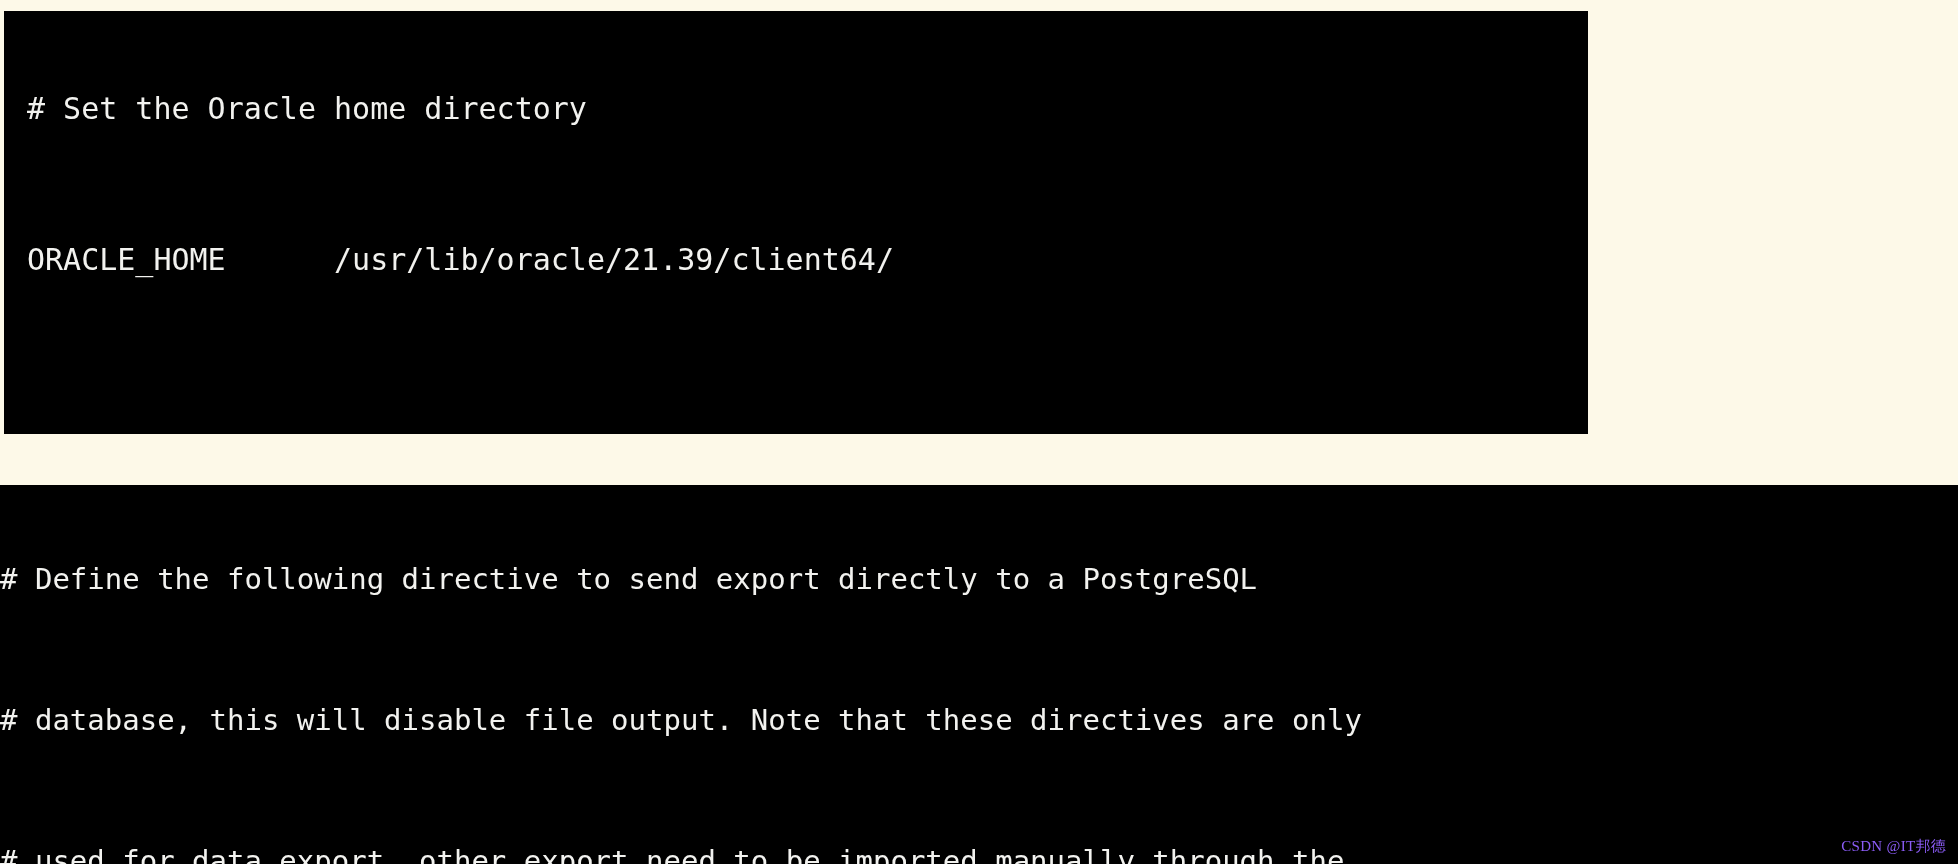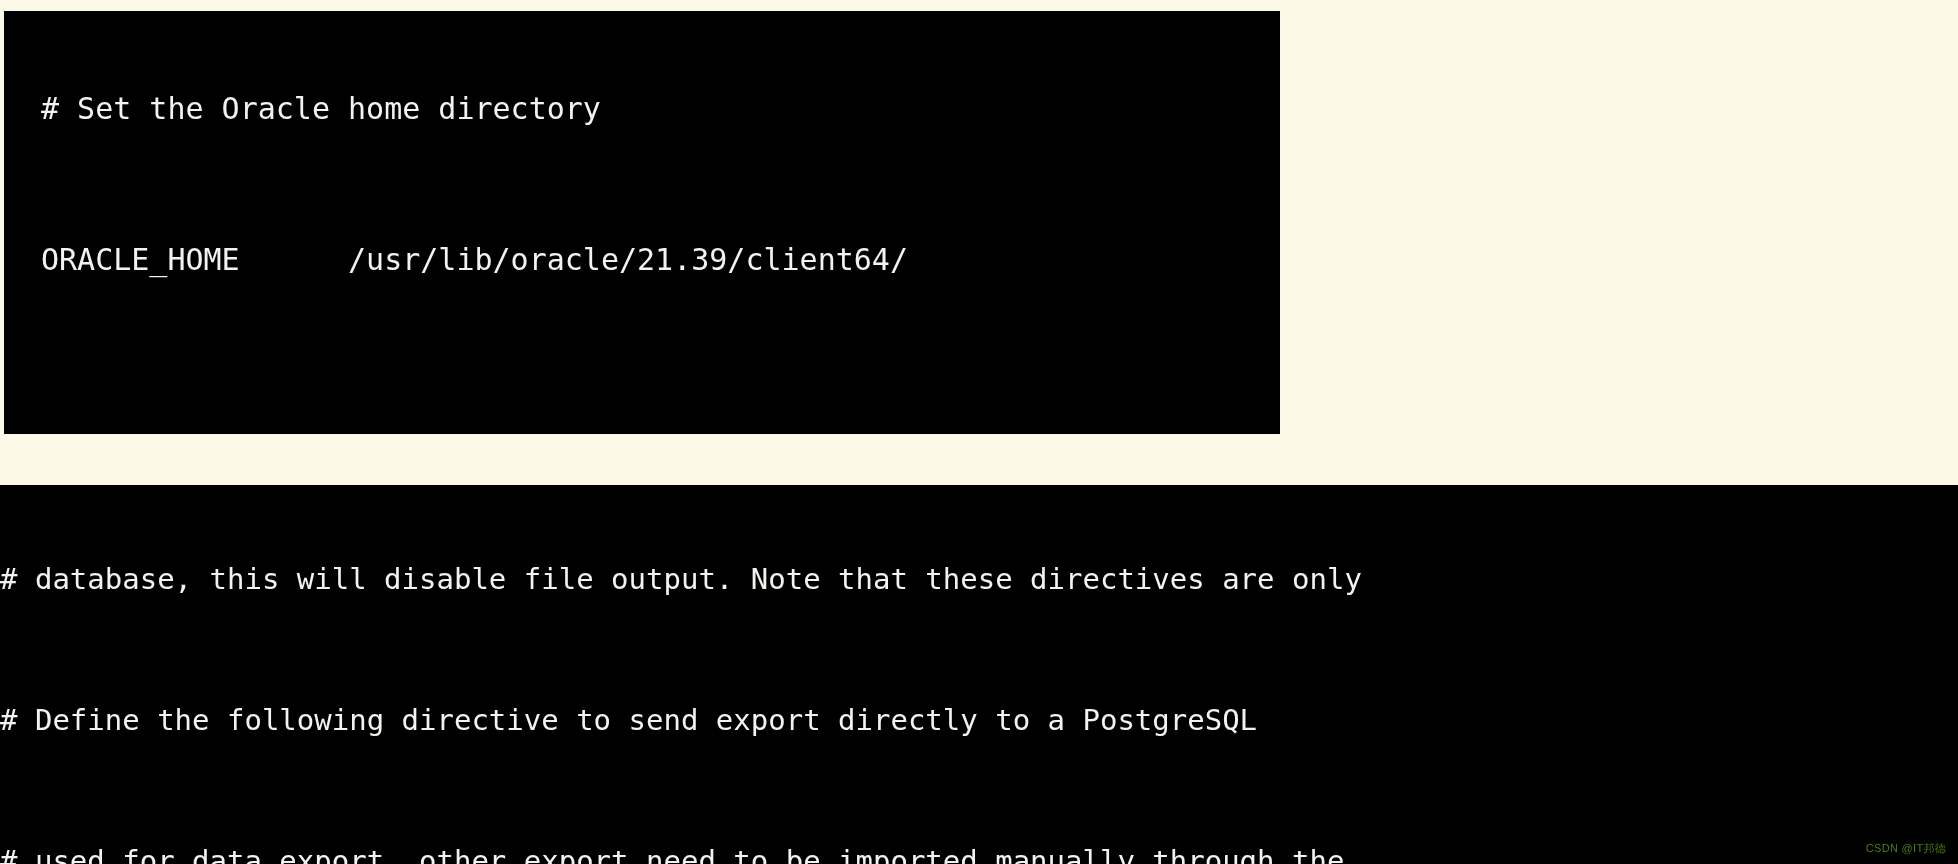--- a/index.html
+++ b/index.html
@@ -48,23 +48,23 @@
     position: absolute;
     background: #000000;
     color: #f2f2ef;
     box-sizing: border-box;
     overflow: hidden;
   }
 
   #term-top {
     left: 4px;
     top: 11px;
-    width: 1276px;
+    width: 1584px;
     height: 423px;
-    padding: 22px 0 0 37px;
+    padding: 22px 0 0 23px;
   }
 
   #term-bottom {
     left: 0px;
     top: 485px;
     width: 1958px;
     height: 379px;
     padding: 24px 0 0 0px;
   }
 
@@ -94,23 +94,23 @@
 
   .blank {
     display: block;
   }
 
   
   .watermark {
     position: absolute;
     right: 12px;
     bottom: 8px;
-    font-size: 11px;
-    color: #4d7c0f;
-    font-family: Liberation Sans, sans-serif;
+    font-size: 15px;
+    color: #8b5cf6;
+    font-family: Liberation Serif, serif;
     letter-spacing: 0.3px;
     white-space: nowrap;
     user-select: none;
   }
 </style>
 </head>
 <body>
 
 <div id="screen">
 
@@ -123,22 +123,22 @@
       <span class="line">ORACLE_HOME      /usr/lib/oracle/21.39/client64/</span>
       <span class="line blank"></span>
       
       
       
       
     </pre>
   </div>
 
   <div class="term" id="term-bottom">
-    <pre class="code">      <span class="line"># database, this will disable file output. Note that these directives are only</span>
-      <span class="line"># Define the following directive to send export directly to a PostgreSQL</span>
+    <pre class="code">      <span class="line"># Define the following directive to send export directly to a PostgreSQL</span>
+      <span class="line"># database, this will disable file output. Note that these directives are only</span>
       <span class="line"># used for data export, other export need to be imported manually through the</span>
       
       
       
       
     </pre>
     <div class="watermark">CSDN @IT邦德</div>
   </div>
 
 </div>

